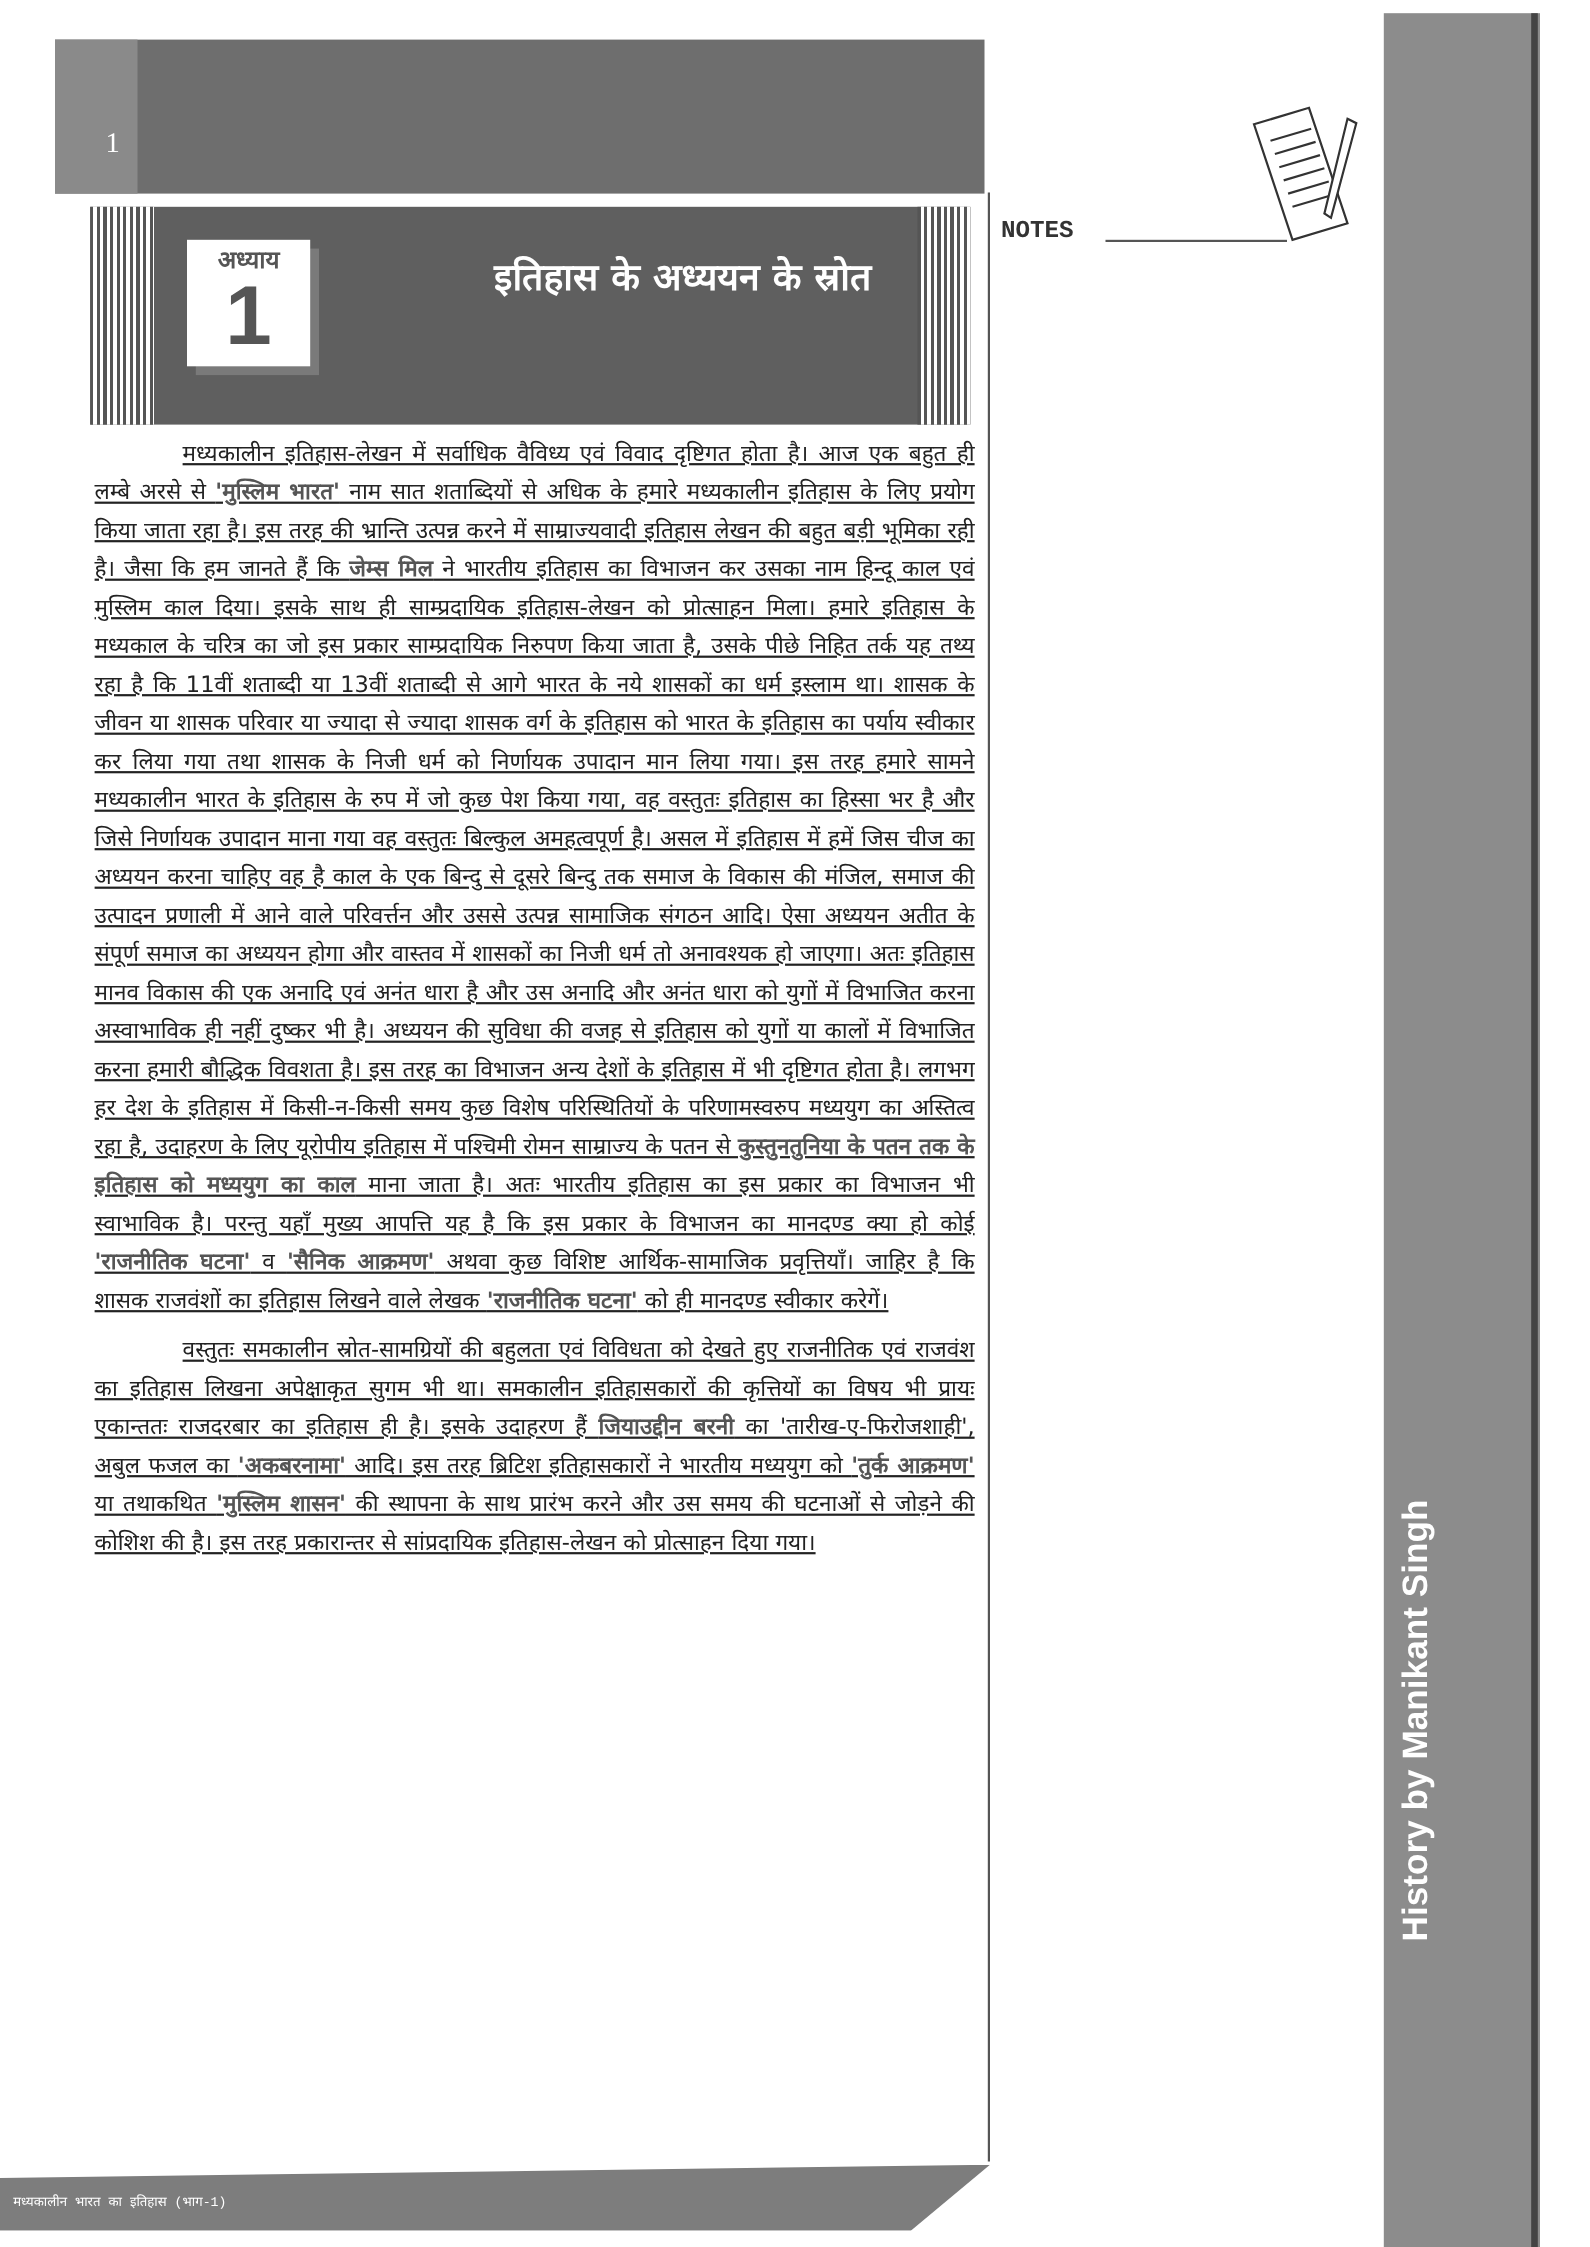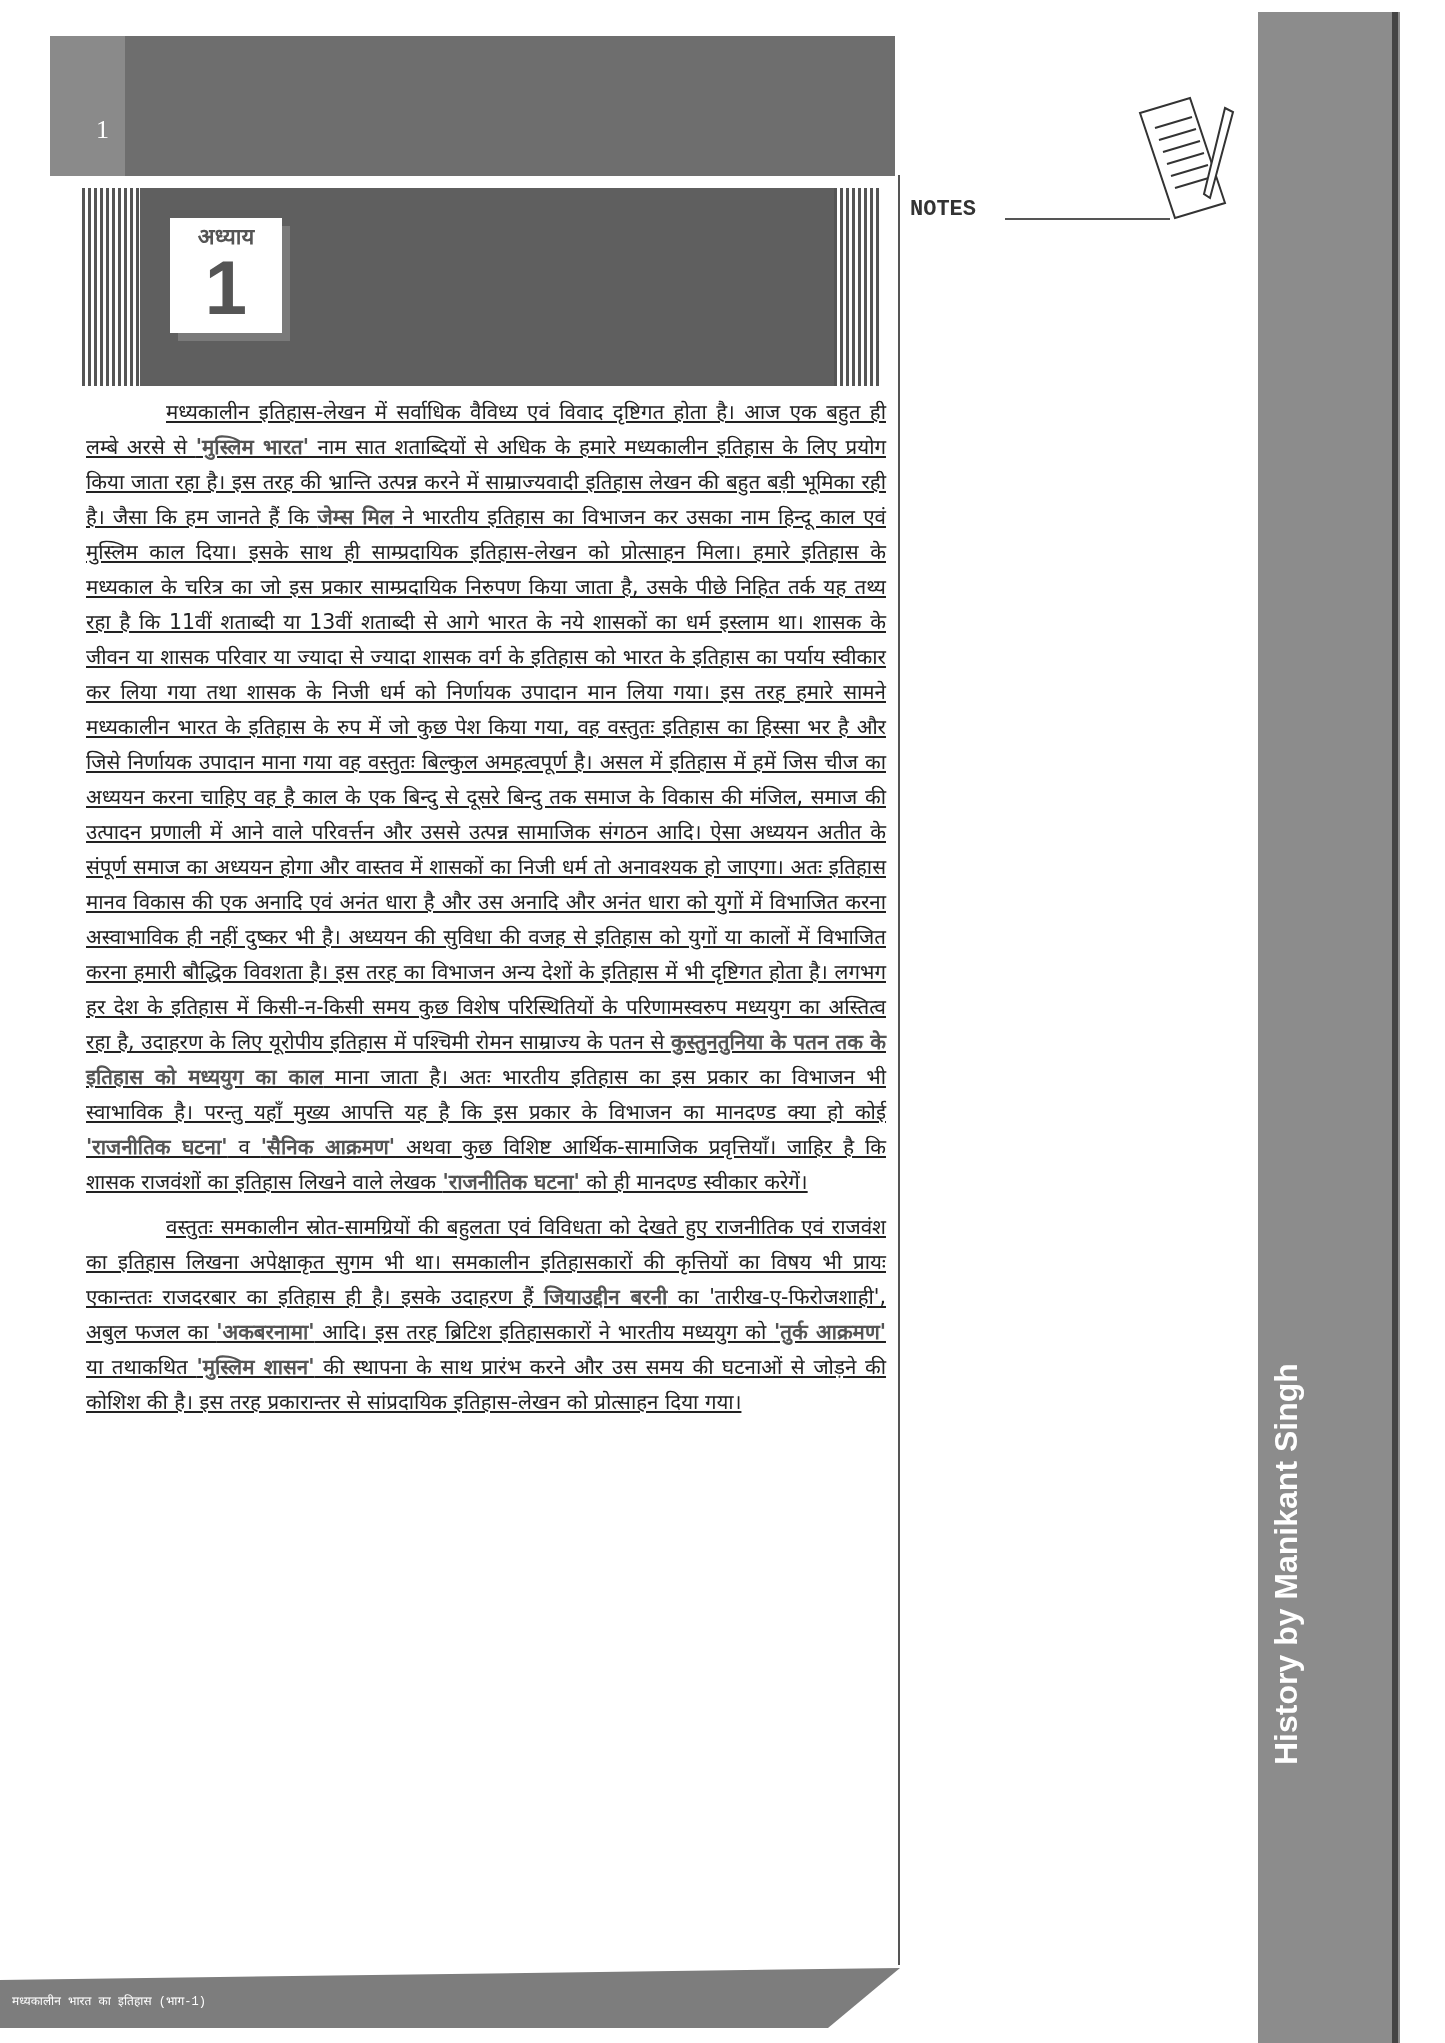--- a/index.html
+++ b/index.html
@@ -52,20 +52,21 @@
 </div>
 
 <div class="chapter-box">
   <div class="stripes left"></div>
   <div class="stripes right"></div>
   <div class="ch-label-box">
     <div class="ch-word">अध्याय</div>
     <div class="ch-num">1</div>
   </div>
   <div class="ch-title">
+    <div>इतिहास के अध्ययन के स्रोत</div>
   </div>
 </div>
 
 <div class="notes-label">NOTES</div>
 <div class="notes-line"></div>
 <div class="notes-icon">
   <svg width="130" height="140" viewBox="0 0 130 140">
     <polygon points="10,25 60,10 95,115 45,130" fill="#fff" stroke="#333" stroke-width="2"></polygon>
     <g stroke="#333" stroke-width="2">
       <line x1="25" y1="40" x2="62" y2="29"></line>

